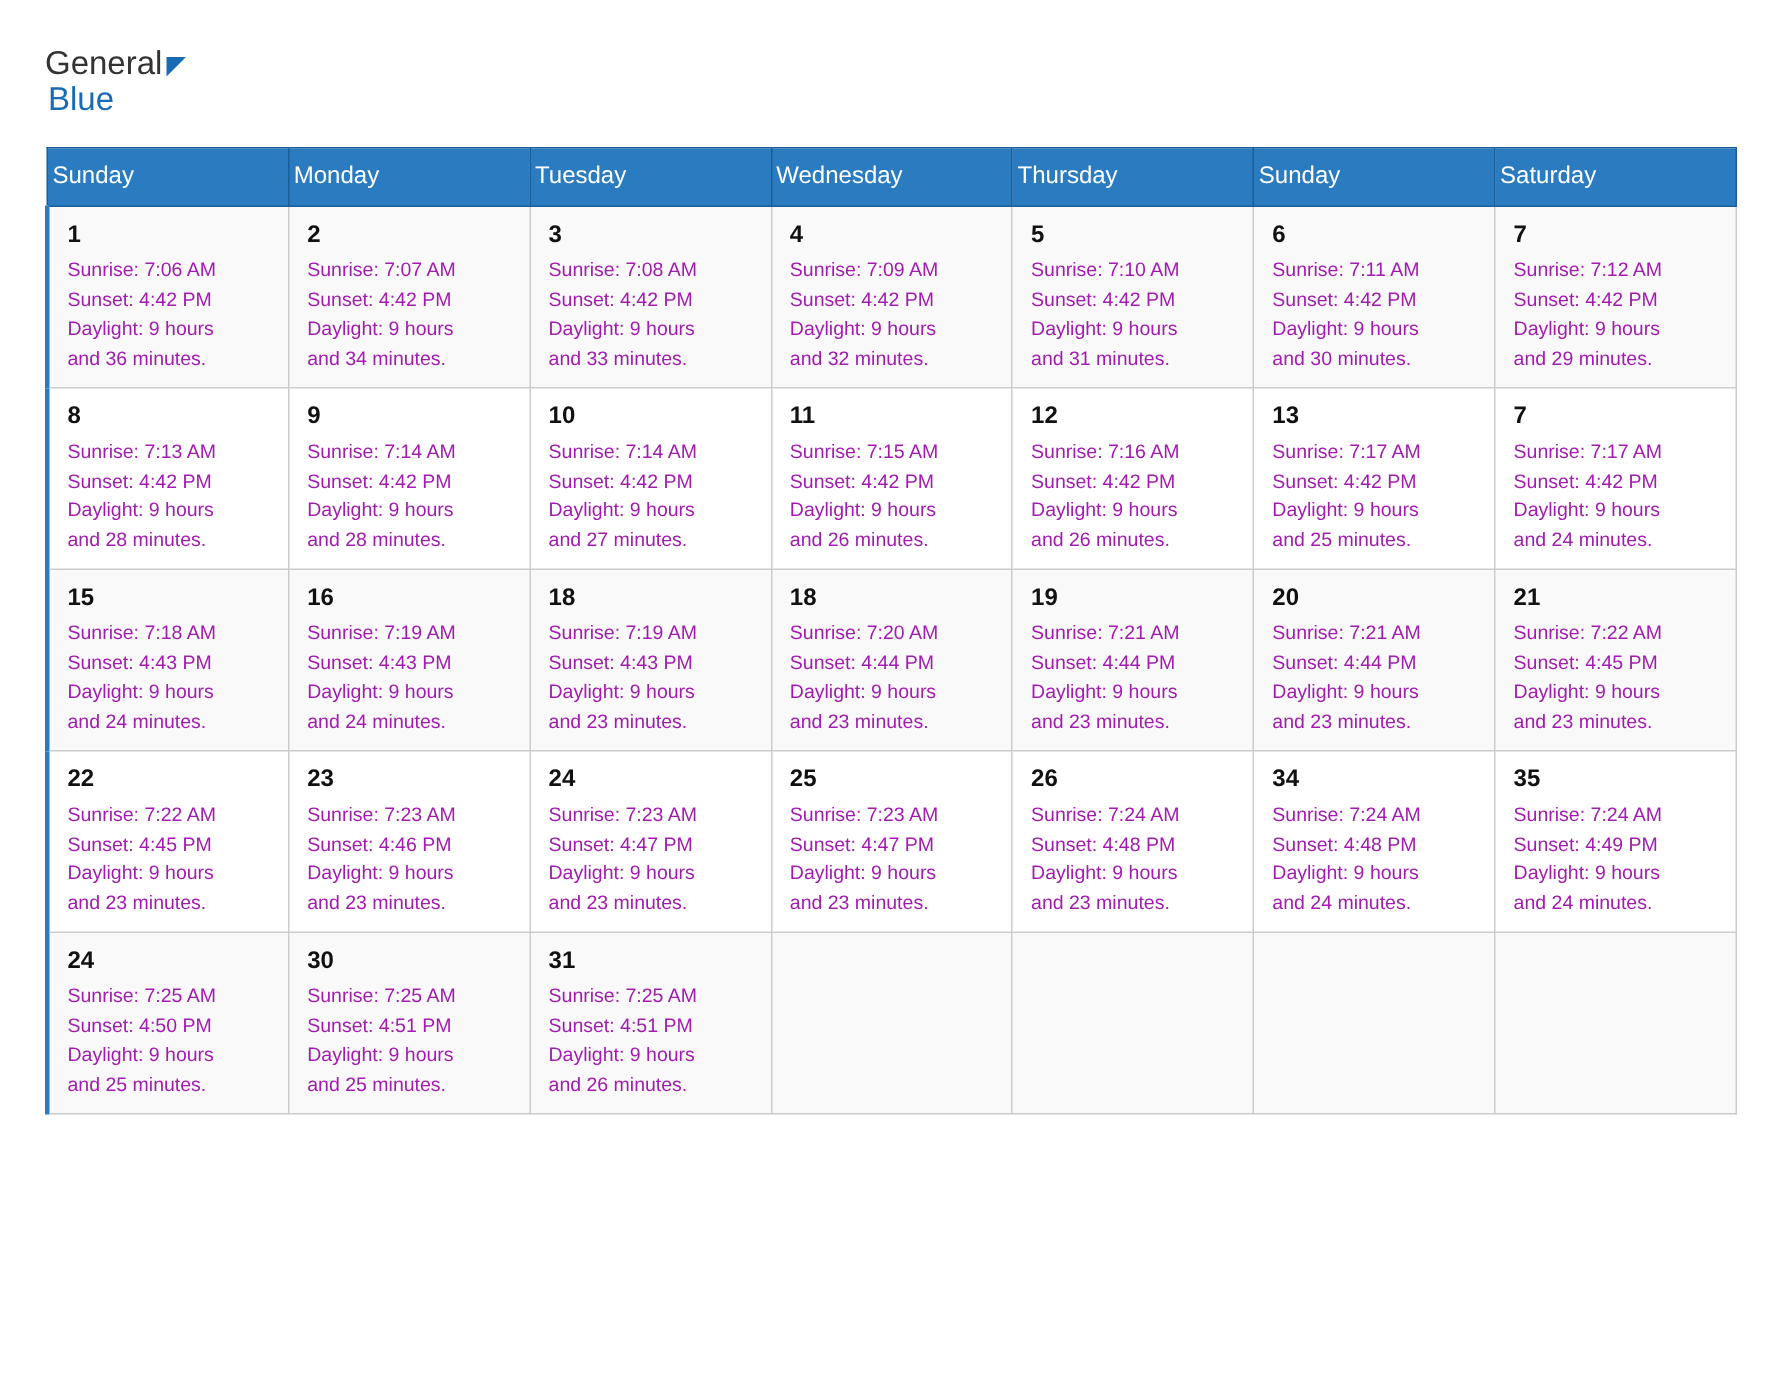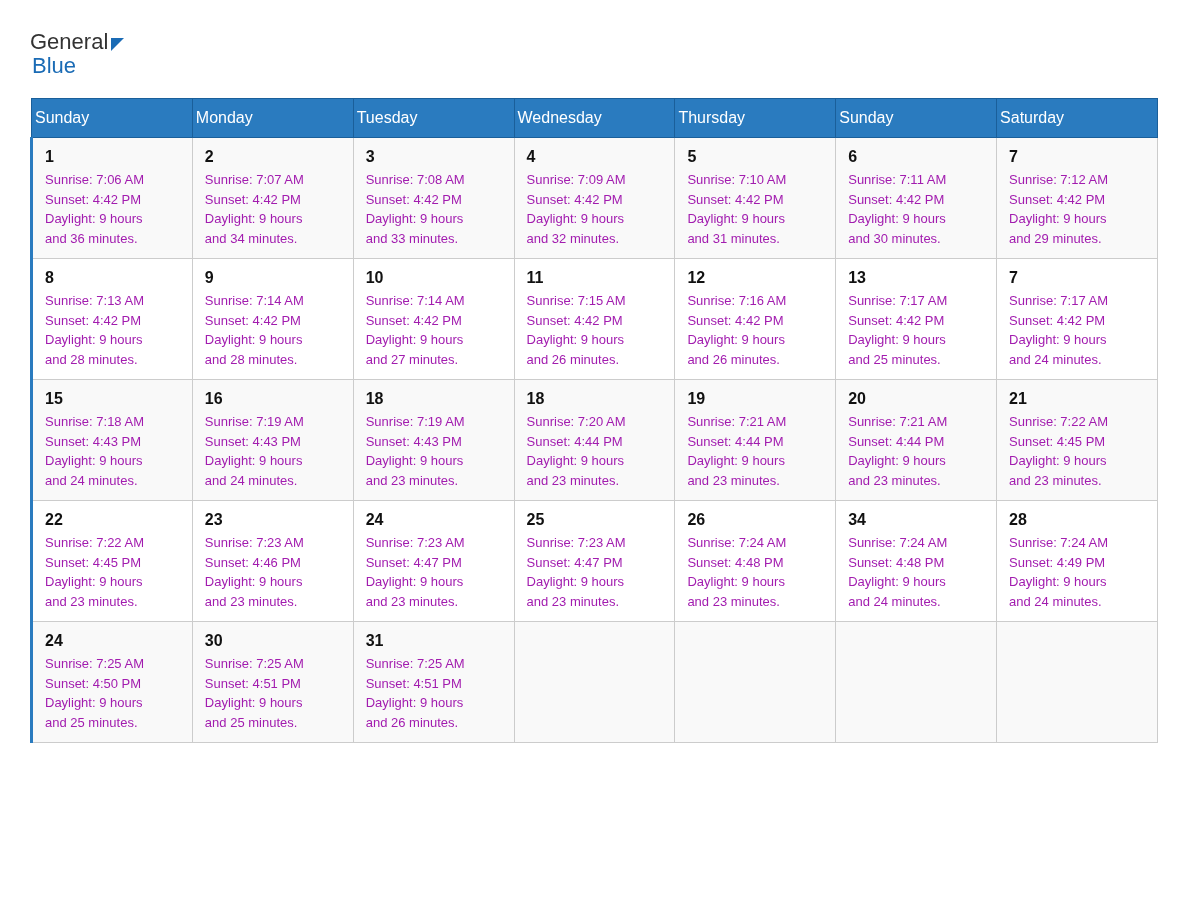--- a/index.html
+++ b/index.html
@@ -222,21 +222,21 @@
         </td>
         <td>
           <div class="day-number">26</div>
           <div class="day-info">Sunrise: 7:24 AM<br>Sunset: 4:48 PM<br>Daylight: 9 hours<br>and 23 minutes.</div>
         </td>
         <td>
           <div class="day-number">34</div>
           <div class="day-info">Sunrise: 7:24 AM<br>Sunset: 4:48 PM<br>Daylight: 9 hours<br>and 24 minutes.</div>
         </td>
         <td>
-          <div class="day-number">28</div>
+          <div class="day-number">35</div>
           <div class="day-info">Sunrise: 7:24 AM<br>Sunset: 4:49 PM<br>Daylight: 9 hours<br>and 24 minutes.</div>
         </td>
       </tr>
       <tr>
         <td>
           <div class="day-number">24</div>
           <div class="day-info">Sunrise: 7:25 AM<br>Sunset: 4:50 PM<br>Daylight: 9 hours<br>and 25 minutes.</div>
         </td>
         <td>
           <div class="day-number">30</div>

